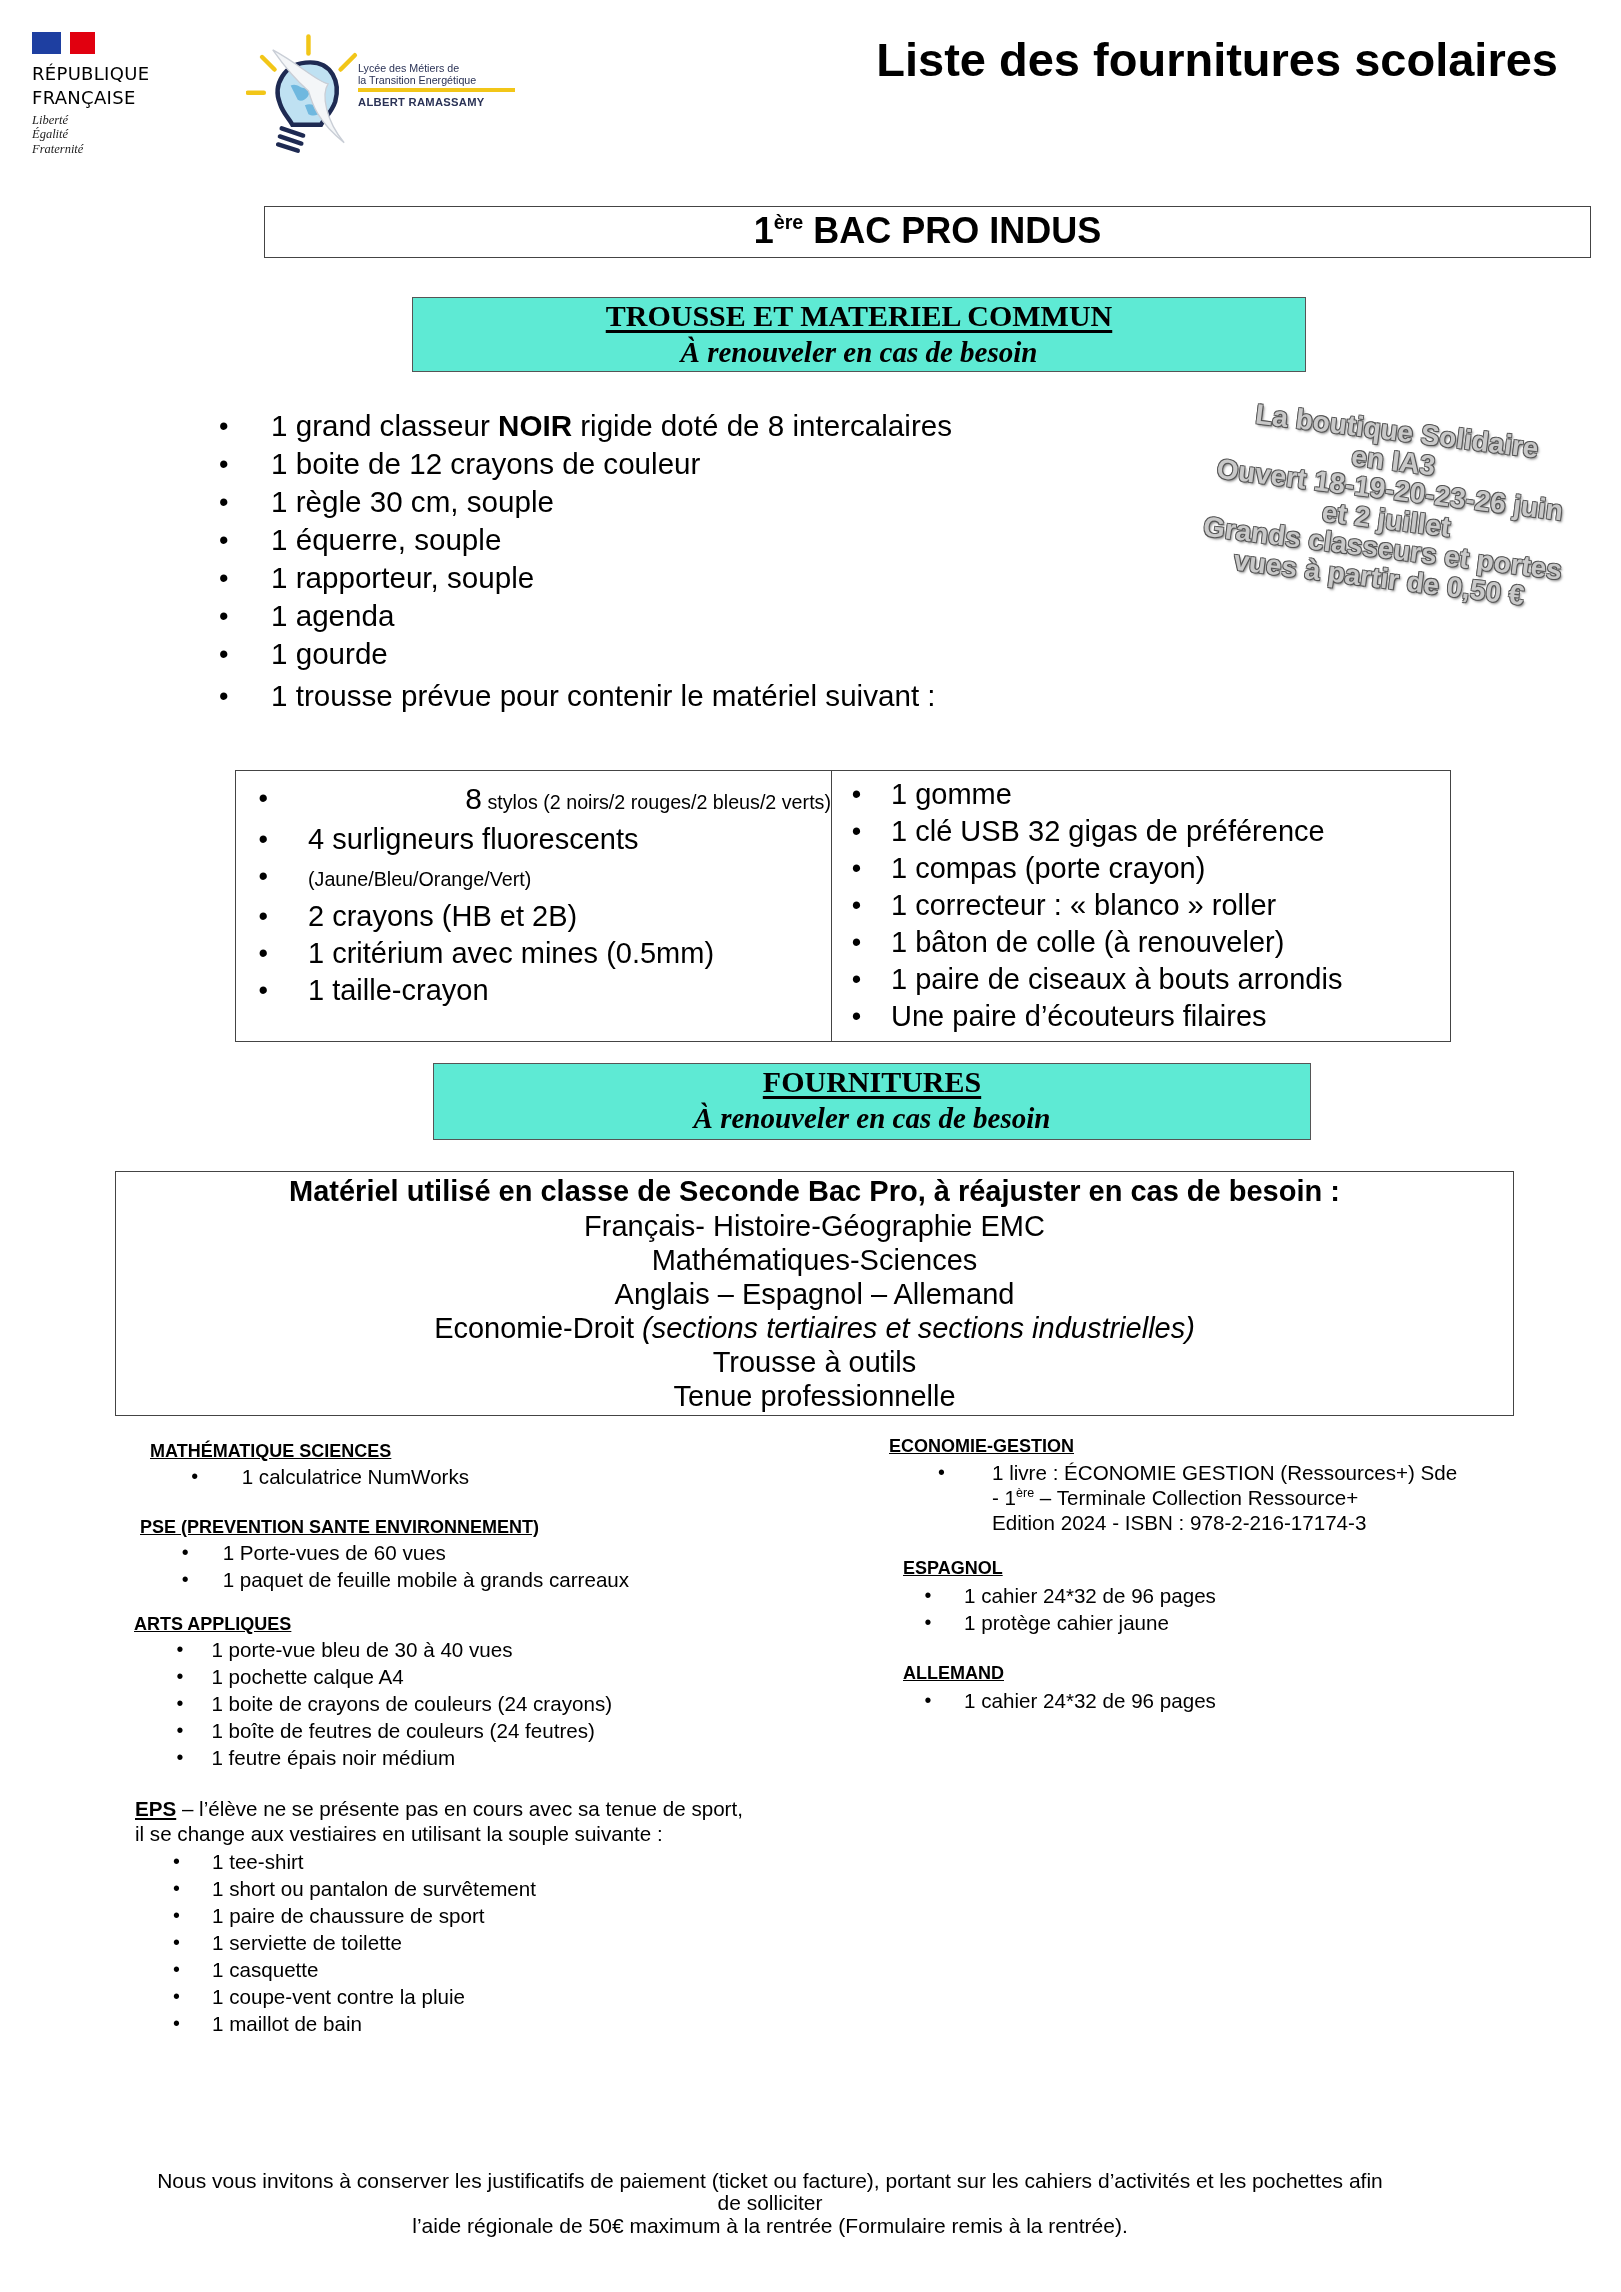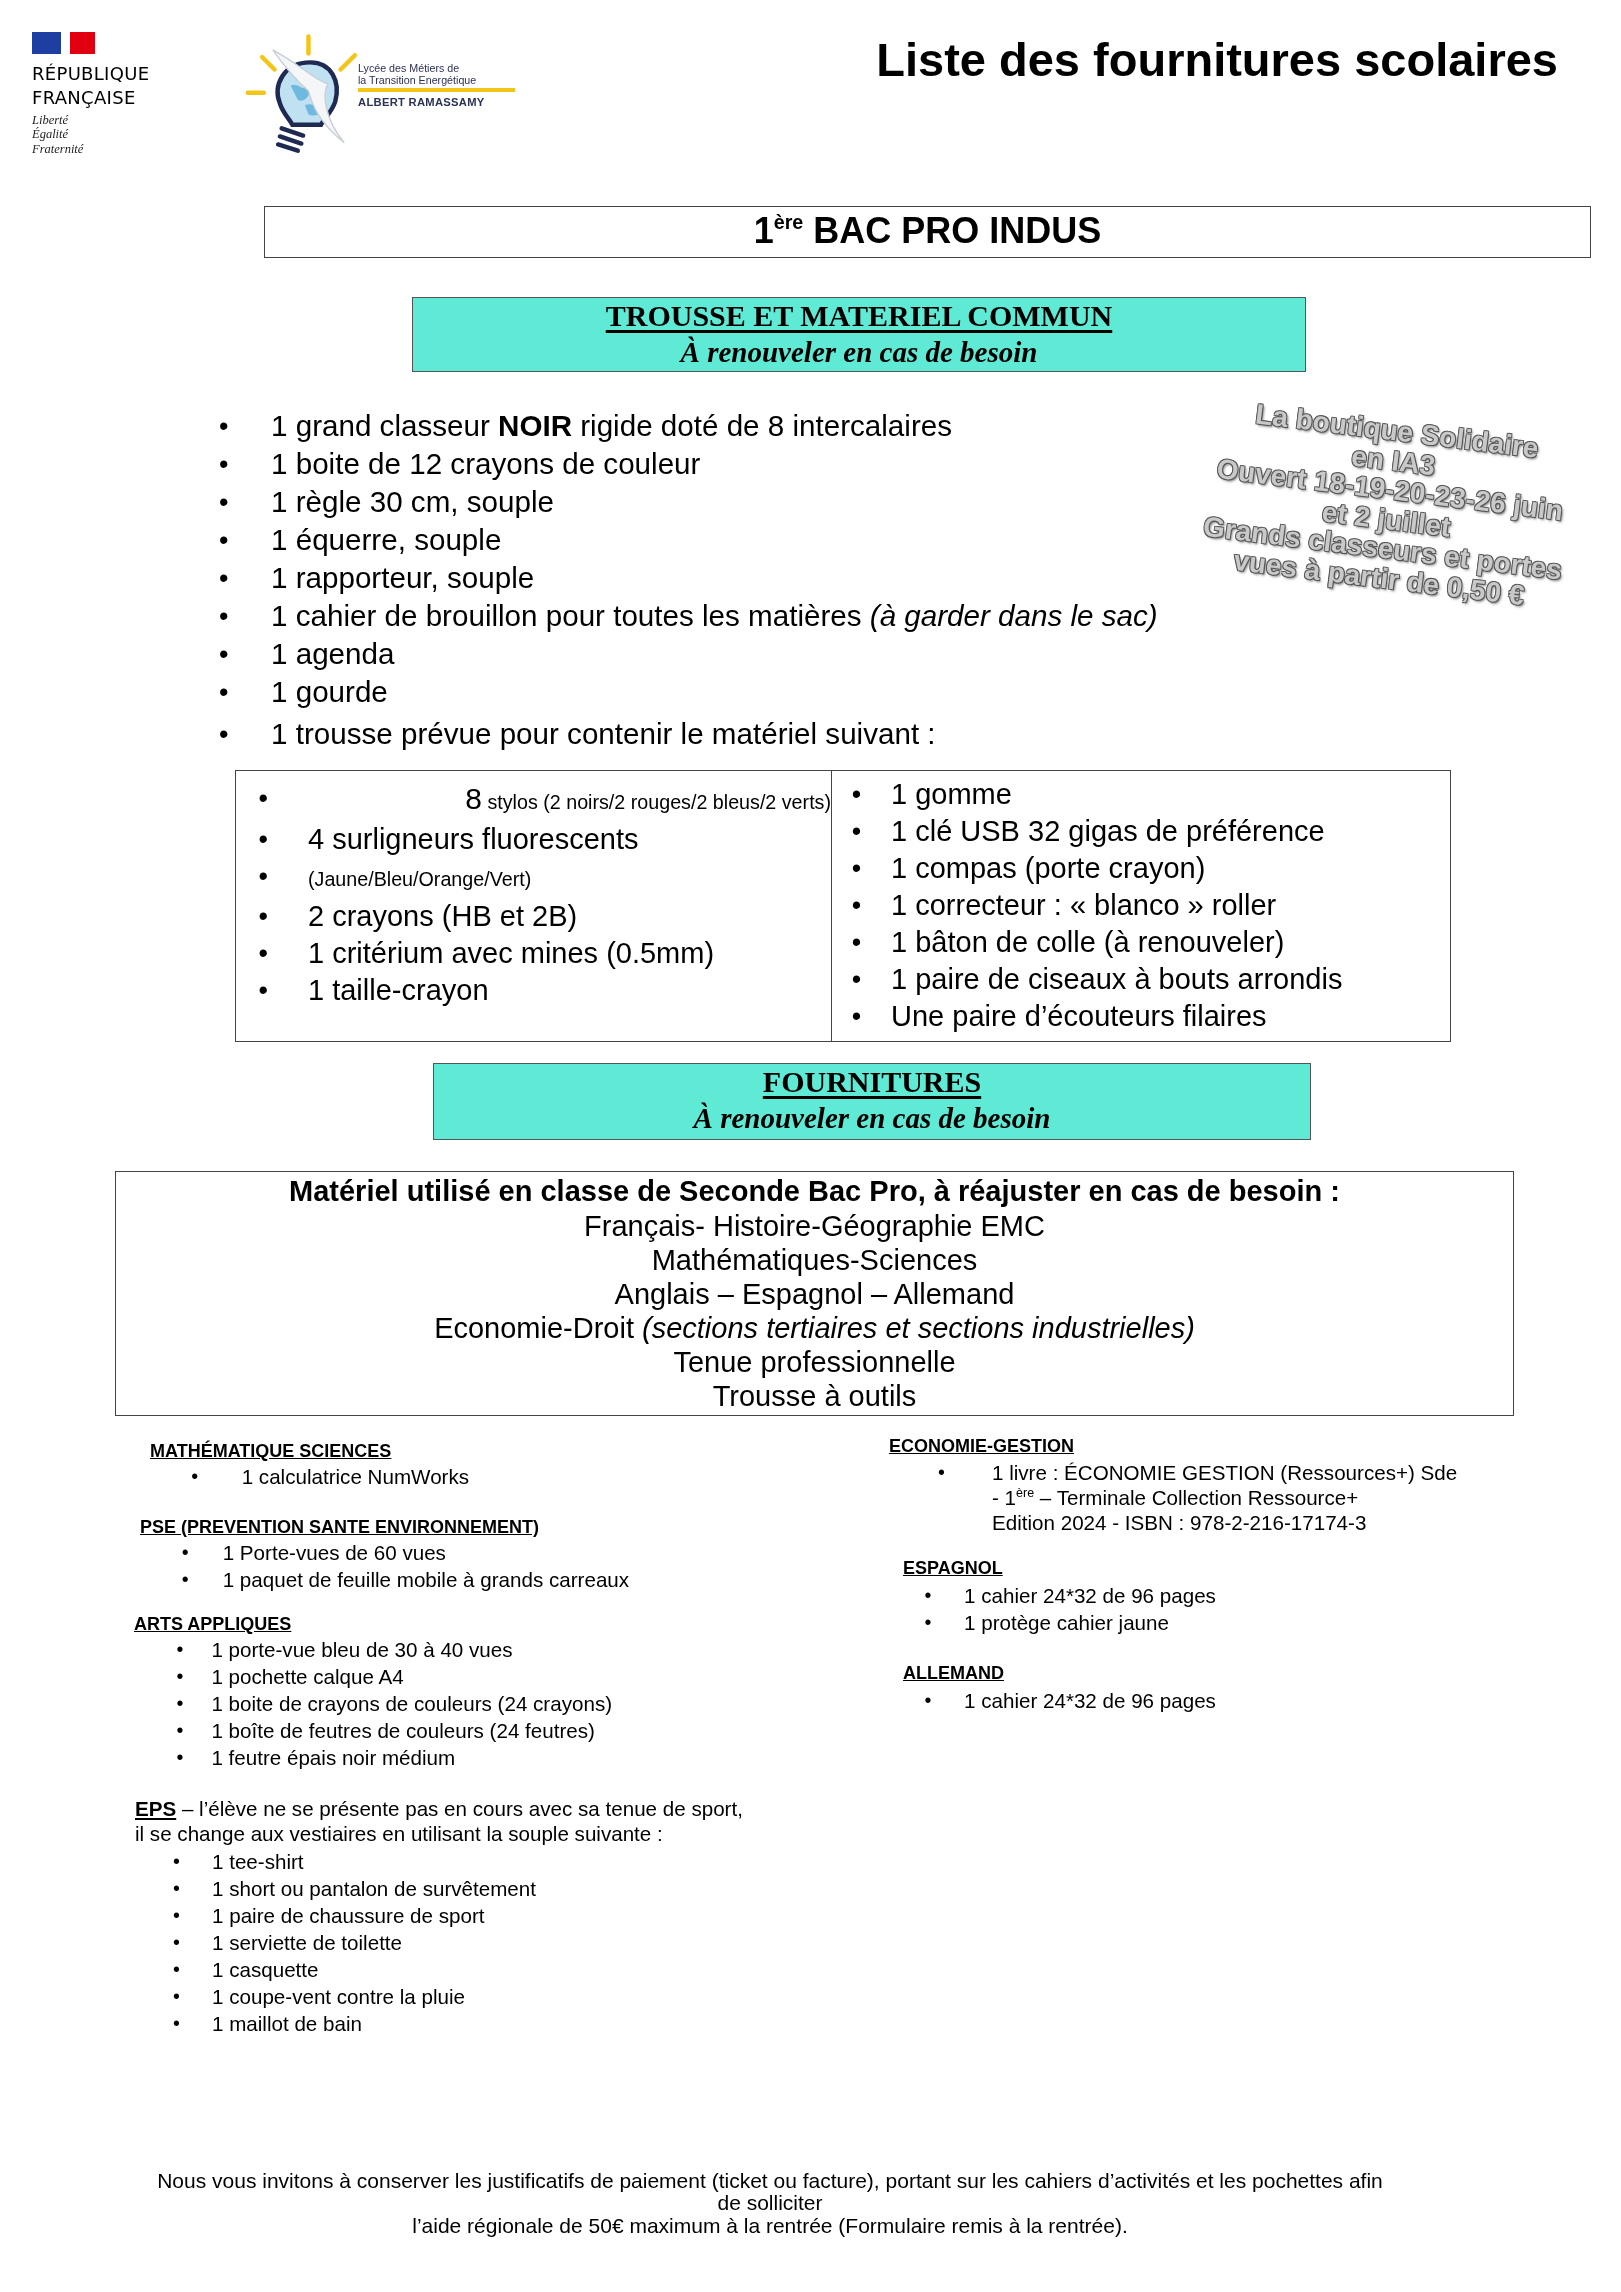--- a/index.html
+++ b/index.html
@@ -163,21 +163,20 @@
   <div class="gtitle">TROUSSE ET MATERIEL COMMUN</div>
   <div class="gsub">À renouveler en cas de besoin</div>
 </div>
 
 <ul class="main-list">
   <li><span>1 grand classeur </span><b>NOIR</b><span> rigide doté de 8 intercalaires</span></li>
   <li>1 boite de 12 crayons de couleur</li>
   <li>1 règle 30 cm, souple</li>
   <li>1 équerre, souple</li>
   <li>1 rapporteur, souple</li>
-  <li><span>1 cahier de brouillon pour toutes les matières </span><i>(à garder dans le sac)</i></li>
   <li>1 agenda</li>
   <li>1 gourde</li>
   <li class="last">1 trousse prévue pour contenir le matériel suivant :</li>
 </ul>
 
 <div class="boutique">
   <div>La boutique Solidaire</div>
   <div>en IA3</div>
   <div>Ouvert 18-19-20-23-26 juin</div>
   <div>et 2 juillet</div>
@@ -213,22 +212,22 @@
   <div class="gtitle">FOURNITURES</div>
   <div class="gsub">À renouveler en cas de besoin</div>
 </div>
 
 <div class="fournitures">
   <div class="fhead">Matériel utilisé en classe de Seconde Bac Pro, à réajuster en cas de besoin :</div>
   <div class="fline">Français- Histoire-Géographie EMC</div>
   <div class="fline">Mathématiques-Sciences</div>
   <div class="fline">Anglais – Espagnol – Allemand</div>
   <div class="fline"><span>Economie-Droit </span><i>(sections tertiaires et sections industrielles)</i></div>
+  <div class="fline">Trousse à outils</div>
   <div class="fline">Tenue professionnelle</div>
-  <div class="fline">Trousse à outils</div>
 </div>
 
 <div class="subj s-math">
   <div class="shead">MATHÉMATIQUE SCIENCES</div>
   <ul>
     <li>1 calculatrice NumWorks</li>
   </ul>
 </div>
 
 <div class="subj s-pse">

